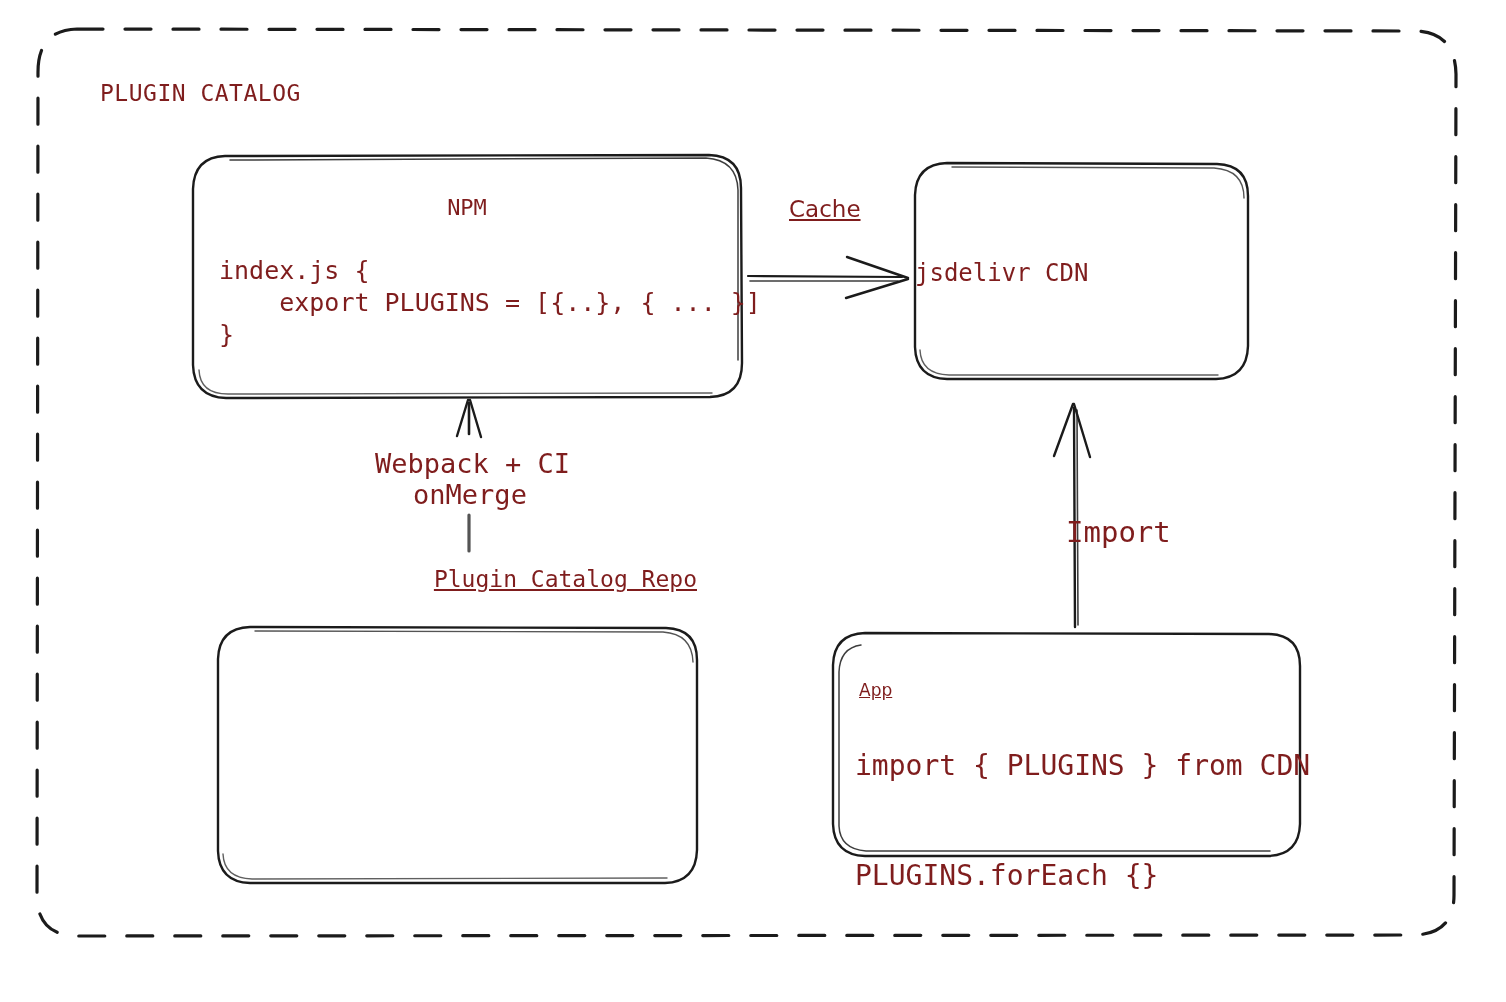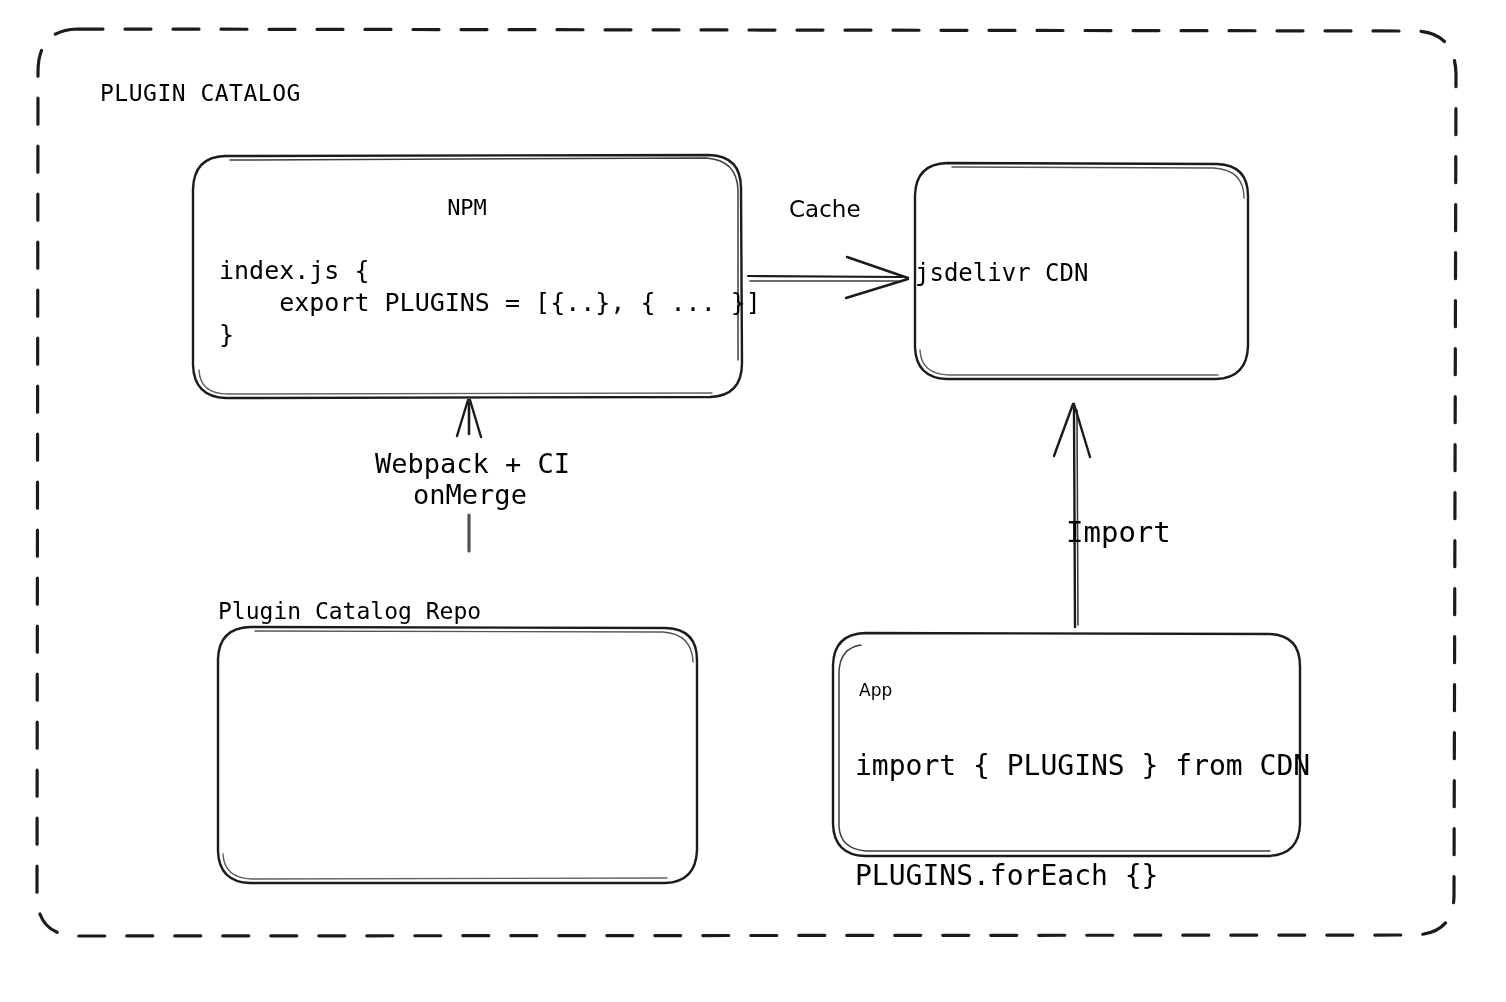--- a/index.html
+++ b/index.html
@@ -21,42 +21,42 @@
     left: 0;
     top: 0;
     width: 1506px;
     height: 1002px;
     pointer-events: none;
   }
   .lbl {
     position: absolute;
     white-space: pre;
     line-height: 1.0;
-    color: #000000;
+    color: #7f1d1d;
   }
   .mono { font-family: "DejaVu Sans Mono", "Liberation Mono", monospace; }
-  .sans { font-family: "DejaVu Sans", "Liberation Sans", sans-serif; }
+  .sans { font-family: "DejaVu Sans", "Liberation Sans", sans-serif; text-decoration: underline; }
 
   
   #group-title { left: 100px; top: 82px; font-size: 23px; letter-spacing: 0.5px; }
 
   
   #npm-title { left: 193px; top: 197px; width: 548px; text-align: center; font-size: 22px; }
   #npm-code  { left: 219px; top: 255px; font-size: 25px; line-height: 32px; }
 
   
   #cdn-title { left: 915px; top: 261px; width: 333px; text-align: left; font-size: 24px; }
 
   
   #cache-label  { left: 789px; top: 198px; font-size: 23px; }
   #import-label { left: 1052px; top: 518px; font-size: 29px; margin-left: 14px; }
   #build-label  { left: 375px; top: 448px; width: 190px; text-align: center; font-size: 27px; line-height: 31px; }
 
   
-  #repo-title { left: 218px; top: 600px; width: 479px; text-align: left; font-size: 23px; }
+  #repo-title { left: 218px; top: 568px; width: 479px; text-align: right; font-size: 23px; text-decoration: underline; }
   #repo-list  { left: 223px; top: 708px; font-size: 25px; line-height: 32px; }
 
   
   #app-title { left: 859px; top: 682px; font-size: 17px; }
   #app-code  { left: 855px; top: 738px; font-size: 28px; line-height: 55px; }
 </style>
 </head>
 <body>
 
 <div id="canvas">

